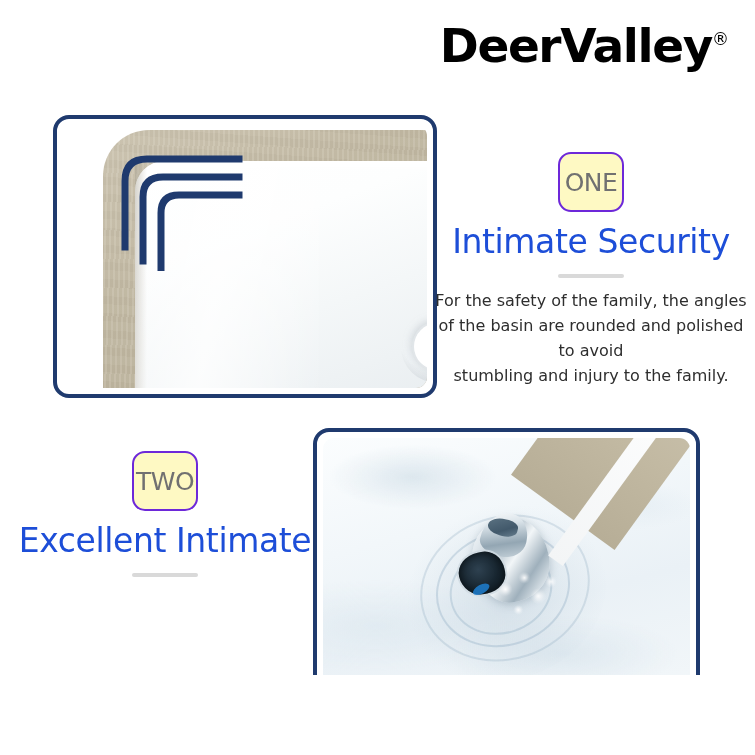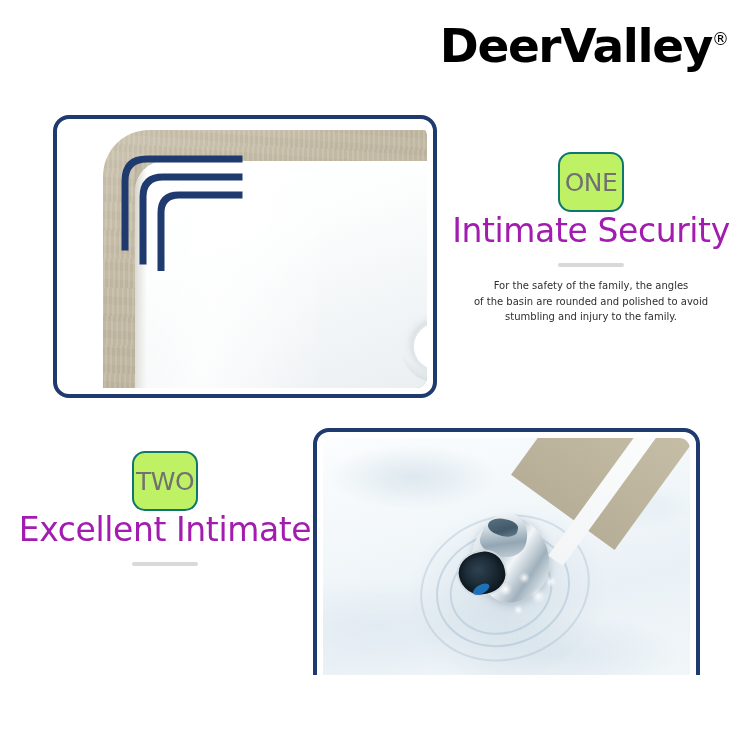--- a/index.html
+++ b/index.html
@@ -298,59 +298,59 @@
   #feature-two {
     left: 6px;
     top: 451px;
     width: 318px;
   }
 
   .step-badge {
     width: 66px;
     height: 60px;
     margin: 0 auto;
-    border: 2px solid #0f766e;
+    border: 2px solid #6d28d9;
     border-radius: 13px;
-    background: #bef264;
+    background: #fef9c3;
     display: flex;
     align-items: center;
     justify-content: center;
     box-sizing: border-box;
   }
   .step-badge-label {
     font-family: "DejaVu Sans", "Liberation Sans", sans-serif;
     font-size: 25px;
     font-weight: 500;
     color: #717171;
     letter-spacing: -0.5px;
     line-height: 1;
   }
 
   .feature-title {
-    margin-top: 1px;
+    margin-top: 12px;
     font-family: "DejaVu Sans", "Liberation Sans", sans-serif;
     font-size: 33px;
     font-weight: normal;
-    color: #a21caf;
+    color: #1d4ed8;
     letter-spacing: -0.4px;
     line-height: 1.1;
     white-space: nowrap;
   }
 
   .feature-divider {
     width: 66px;
     height: 4px;
     background: #d9d9d9;
     margin: 14px auto 11px auto;
     border-radius: 2px;
   }
 
   .feature-desc {
     font-family: "DejaVu Sans", "Liberation Sans", sans-serif;
-    font-size: 10px;
+    font-size: 16px;
     color: #2e2e2e;
     line-height: 1.55;
     white-space: pre-line;
   }
 </style>
 </head>
 <body>
 
 <div id="page">
 

